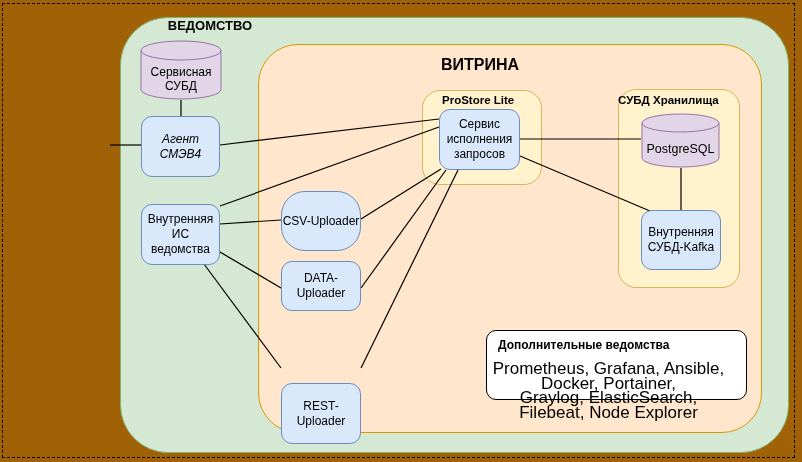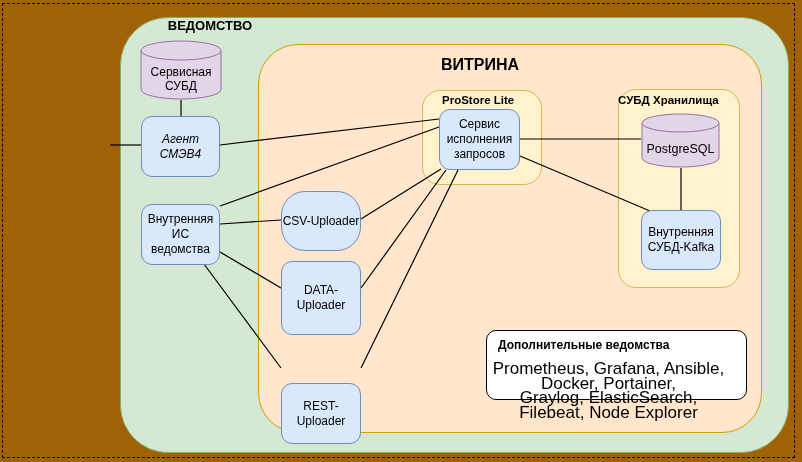--- a/index.html
+++ b/index.html
@@ -30,21 +30,21 @@
     font-size:17px;line-height:14.5px;white-space:pre-line;text-align:center;}
   
   .node{position:absolute;box-sizing:border-box;z-index:5;border-radius:11px;
     background:var(--blue-fill);border:1px solid var(--blue-stroke);
     display:flex;align-items:center;justify-content:center;text-align:center;
     font-size:12px;line-height:15px;white-space:pre-line;}
   .node-smev4{left:31px;top:116px;width:79px;height:61px;}
   .node-agent{left:141px;top:116px;width:79px;height:61px;font-style:italic;}
   .node-internal{left:141px;top:204px;width:79px;height:61px;}
   .node-csv{left:281px;top:191px;width:80px;height:60px;border-radius:24px;}
-  .node-data{left:281px;top:261px;width:80px;height:74px;}
+  .node-data{left:281px;top:261px;width:80px;height:50px;}
   .node-rest{left:281px;top:339px;width:80px;height:61px;margin-top:44px;}
   .node-query{left:439px;top:109px;width:81px;height:61px;}
   .node-kafka{left:641px;top:210px;width:80px;height:60px;}
   
   .cyl{position:absolute;z-index:5;}
   .cyl-servicedb{left:140px;top:40px;width:82px;height:60px;}
   .cyl-postgres{left:641px;top:113px;width:79px;height:55px;text-decoration:underline;}
   .cyl svg{position:absolute;left:0;top:0;}
   .cyl .shape{fill:var(--purple-fill);stroke:var(--purple-stroke);stroke-width:1;}
   .cyl-label{position:absolute;left:0;right:0;bottom:2px;display:flex;align-items:center;

